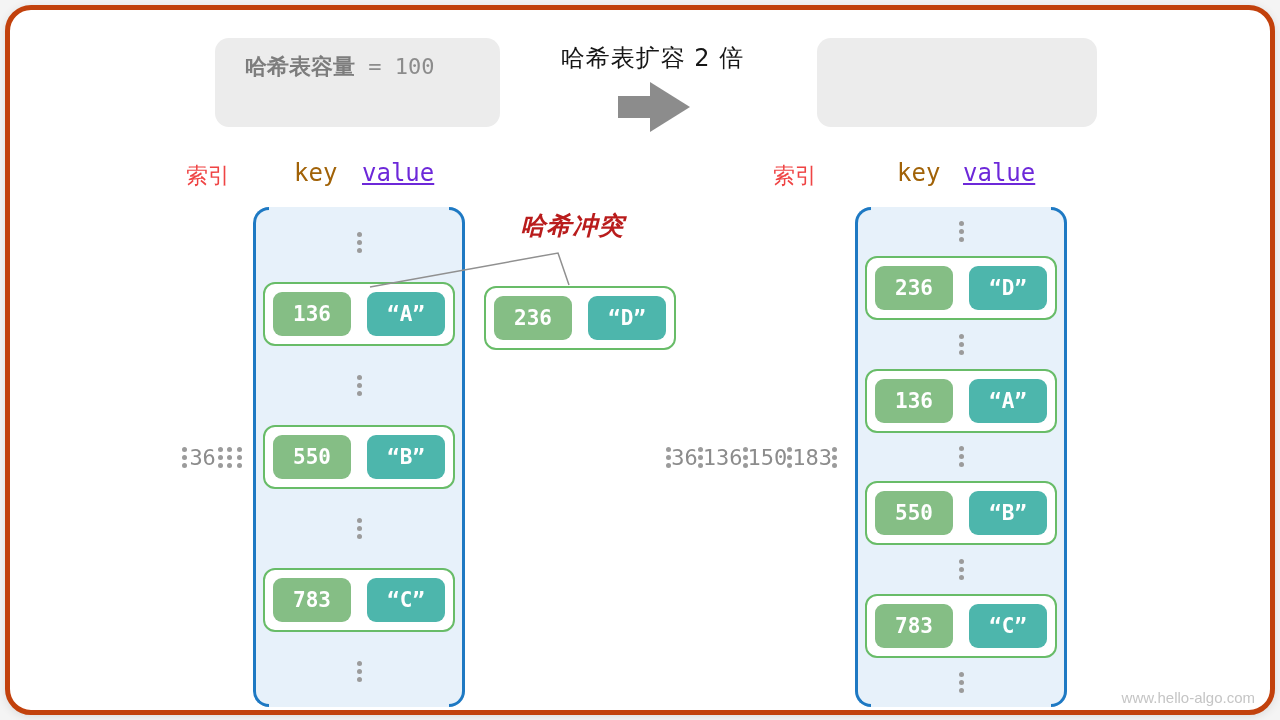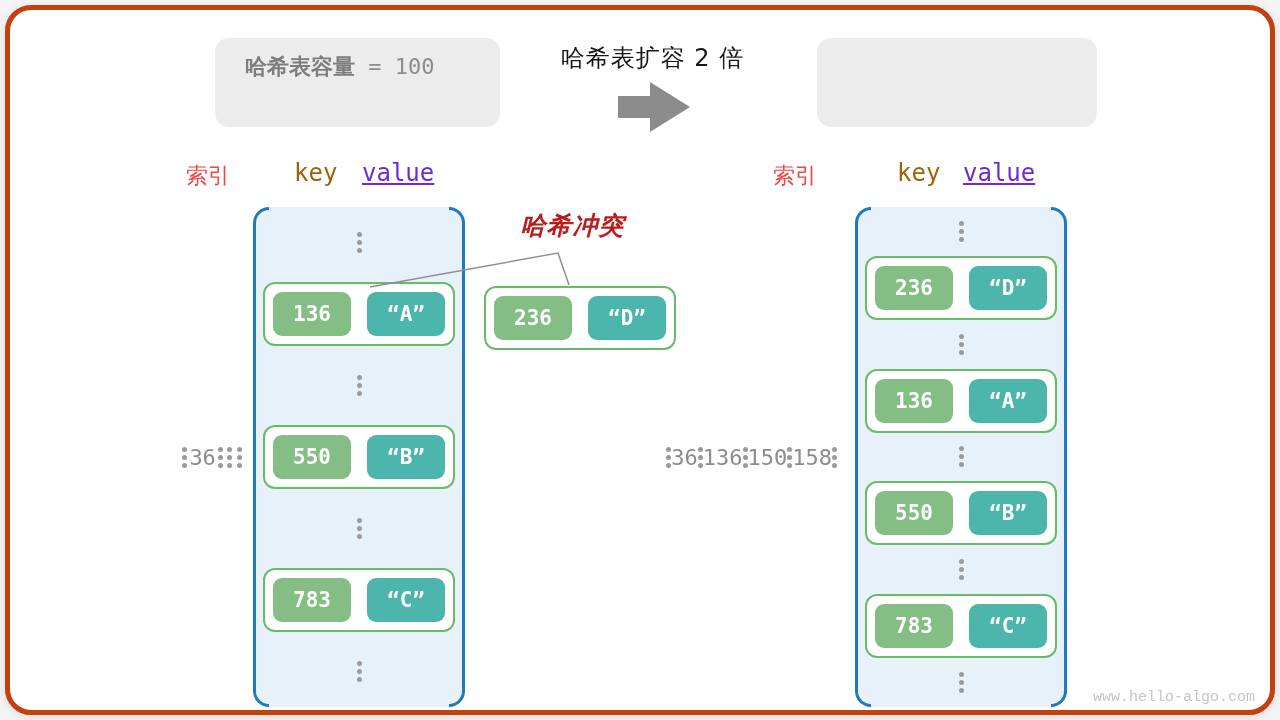--- a/index.html
+++ b/index.html
@@ -94,21 +94,21 @@
   #collision-pair { position: absolute; left: 474px; top: 276px; }
   #collision-label {
     position: absolute; left: 480px; top: 199px; width: 165px; text-align: center;
     font-size: 25px; font-weight: bold; color: #b91c1c; letter-spacing: 1px; font-style: italic;
   }
   #collision-lines { position: absolute; left: 350px; top: 238px; }
 
   
   .watermark {
     position: absolute; left: 1055px; top: 679px; width: 190px; text-align: right;
-    font-family: Liberation Mono, monospace; font-size: 15px; color: #c5c5c5;
+    font-family: Liberation Sans, sans-serif; font-size: 15px; color: #c5c5c5;
   }
 </style>
 </head>
 <body>
 
 <div class="card">
 
   <div class="info-box" id="info-left">
     <div><span class="lbl">哈希表容量</span><span class="val"> = 100</span></div>
   </div>
@@ -247,21 +247,21 @@
         </span>
       </div>
     <div class="slot">150</div>
     <div class="slot">
         <span class="dots">
           <i></i>
           <i></i>
           <i></i>
         </span>
       </div>
-    <div class="slot">158</div>
+    <div class="slot">183</div>
     <div class="slot">
         <span class="dots">
           <i></i>
           <i></i>
           <i></i>
         </span>
       </div>
   </div>
 
   <div class="bucket" style="left:845px;">

